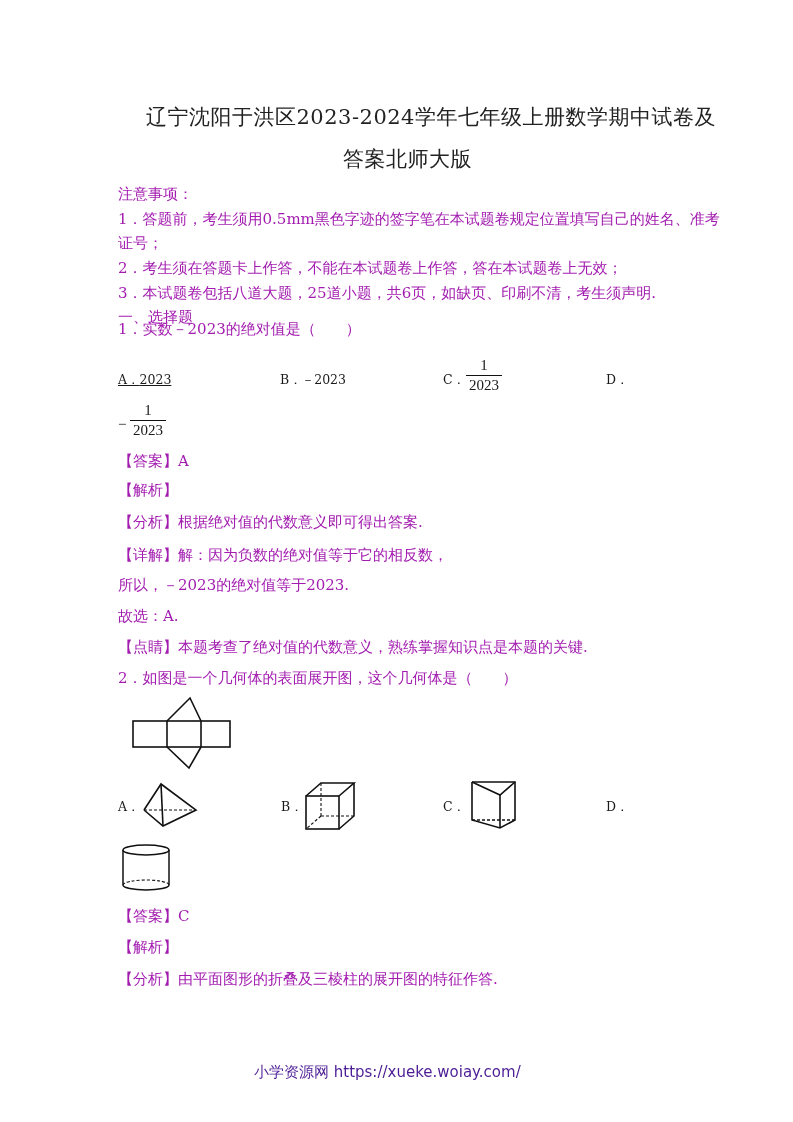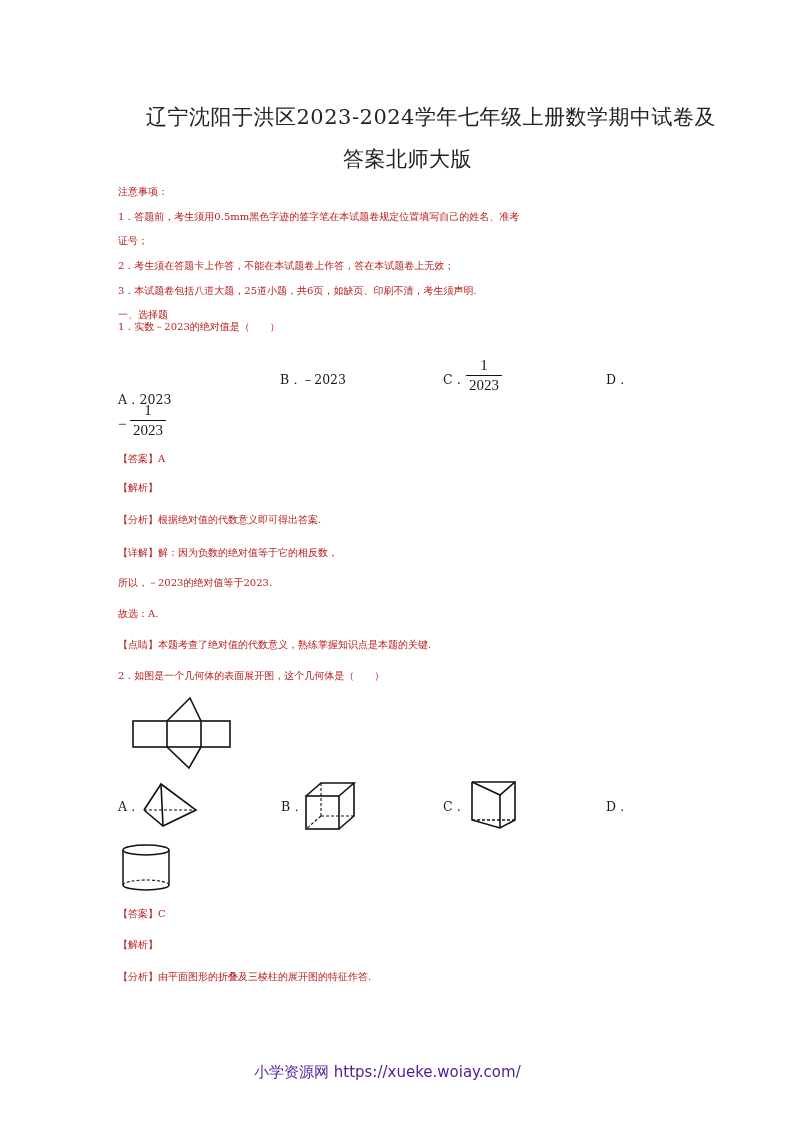--- a/index.html
+++ b/index.html
@@ -1,20 +1,20 @@
 <!DOCTYPE html>
 <html><head>
 <meta charset="utf-8">
 <style>
   html, body { margin: 0; padding: 0; background: #ffffff; }
   body { width: 793px; height: 1122px; position: relative; overflow: hidden;
          font-family: "DejaVu Serif", "Liberation Serif", serif; color: #1a1a1a; }
   .abs { position: absolute; white-space: nowrap; }
   .title { font-size: 21px; color: #222; letter-spacing: 0.5px; }
-  .line { font-size: 10px; left: 118px; color: #b91c1c; }
+  .line { font-size: 15px; left: 118px; color: #a21caf; }
   .frac { position: absolute; display: inline-block; text-align: center;
           font-family: "Liberation Serif", "DejaVu Serif", serif; font-size: 15px; }
   .frac .num { display: block; line-height: 17px; }
   .frac .bar { display: block; border-top: 1px solid #111; margin: 1px 0; }
   .frac .den { display: block; line-height: 17px; }
   .opt { font-size: 12.5px; }
   .footer { font-family: "DejaVu Sans", "Liberation Sans", sans-serif; font-size: 15px; color: #4c1d95; }
   svg { position: absolute; overflow: visible; }
 </style>
 </head>
@@ -26,21 +26,21 @@
 <div class="abs line" style="top:185px;">注意事项：</div>
 <div class="abs line" style="top:210px;">1．答题前，考生须用0.5mm黑色字迹的签字笔在本试题卷规定位置填写自己的姓名、准考</div>
 <div class="abs line" style="top:234px;">证号；</div>
 <div class="abs line" style="top:259px;">2．考生须在答题卡上作答，不能在本试题卷上作答，答在本试题卷上无效；</div>
 <div class="abs line" style="top:284px;">3．本试题卷包括八道大题，25道小题，共6页，如缺页、印刷不清，考生须声明.</div>
 
 <div class="abs line" style="top:308px;">一、选择题</div>
 
 <div class="abs line" style="top:320px;">1．实数－2023的绝对值是（　　）</div>
 
-<div class="abs opt" style="left:118px; top:392px;">
+<div class="abs opt" style="left:118px; top:372px;text-decoration:underline;">
   <span>A．</span><span>2023</span>
 </div>
 <div class="abs opt" style="left:280px; top:372px;">
   <span>B．</span><span>－2023</span>
 </div>
 <div class="abs opt" style="left:443px; top:372px;">C．</div>
 <div class="frac" style="left:466px; top:357px; width:36px;">
   <span class="num">1</span>
   <span class="bar"></span>
   <span class="den">2023</span>

